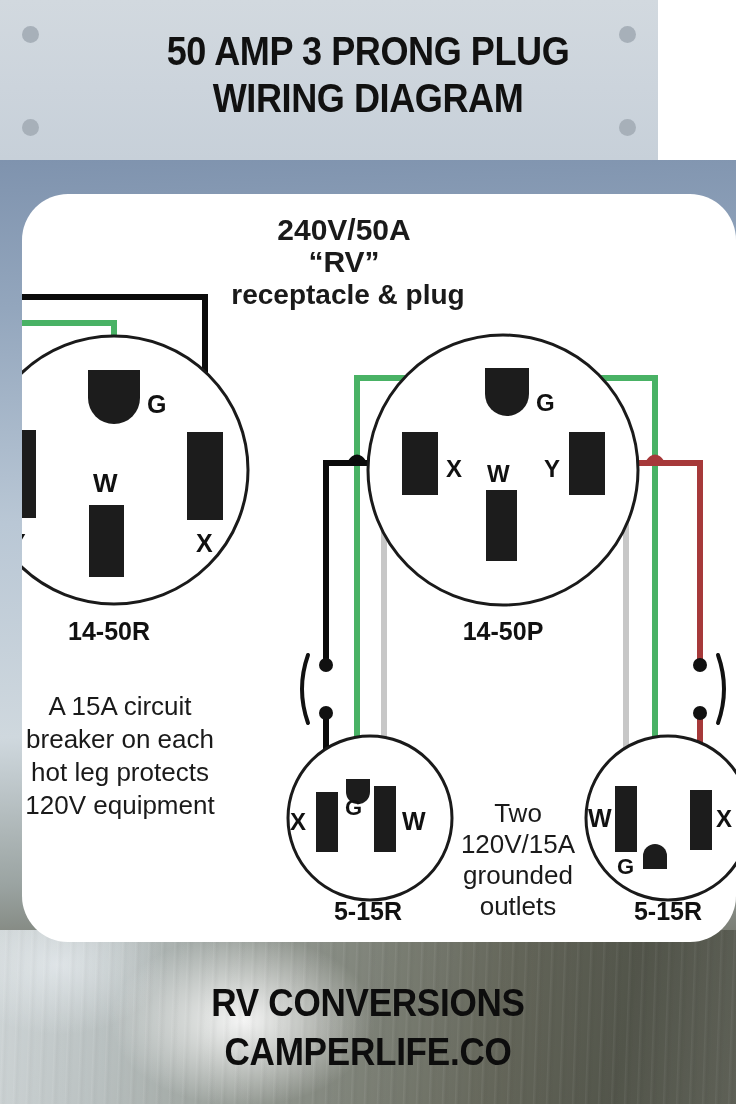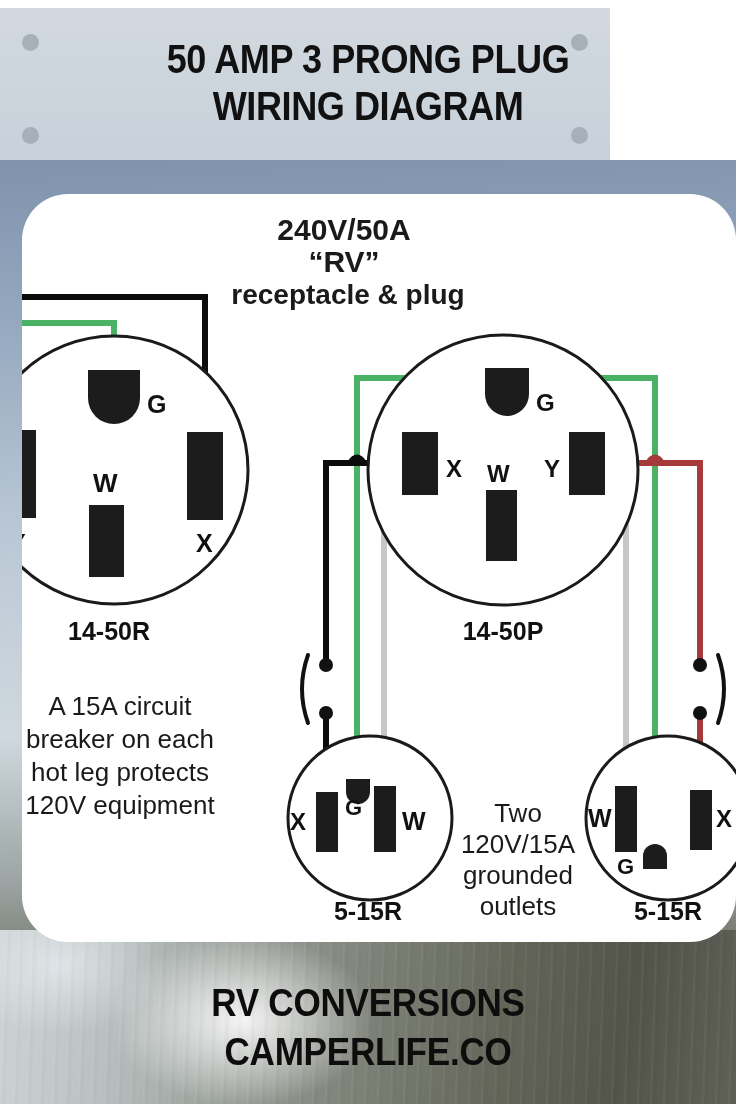--- a/index.html
+++ b/index.html
@@ -11,22 +11,22 @@
     width: 736px;
     height: 1104px;
     font-family: "Liberation Sans", sans-serif;
     overflow: hidden;
     position: relative;
   }
 
   
   .header {
     position: absolute;
-    left: 0; top: 8px;
-    width: 610px;
+    left: 0; top: 0;
+    width: 658px;
     height: 160px;
     background: linear-gradient(180deg, #d2d9df 0%, #ccd4dc 55%, #c7d0d9 100%);
     box-sizing: border-box;
   }
   .header-dot {
     position: absolute;
     width: 17px; height: 17px;
     border-radius: 50%;
     background: #a7b0b9;
   }

